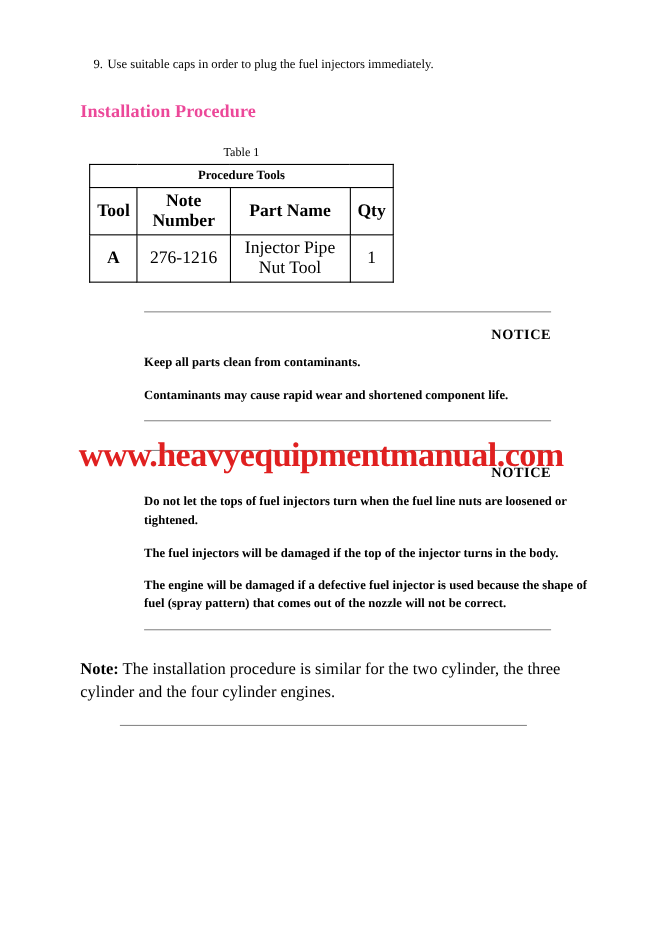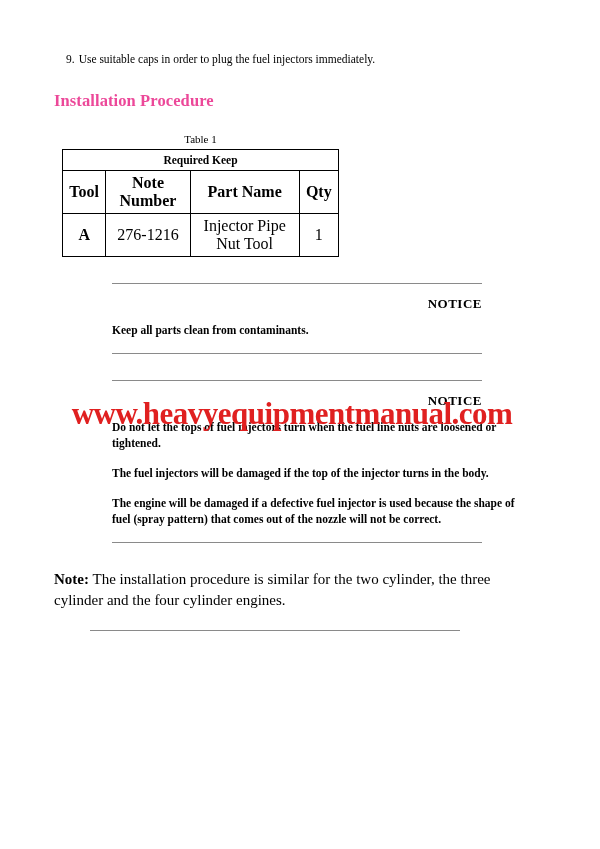--- a/index.html
+++ b/index.html
@@ -17,21 +17,21 @@
   }
   .page {
     position: relative;
     width: 600px;
     height: 849px;
     box-sizing: border-box;
     padding: 0;
   }
   .content {
     position: absolute;
-    left: 54px;
+    left: 73px;
     top: 0;
     width: 486px;
   }
 
   
   .step-line {
     font-size: 11.5px;
     line-height: 1.3;
     margin-top: 52px;
     padding-left: 12px;
@@ -170,21 +170,21 @@
       <span class="step-num">9.</span><span>Use suitable caps in order to plug the fuel injectors immediately.</span>
     </div>
 
     <div class="section-heading">Installation Procedure</div>
 
     <div class="table-caption">Table 1</div>
 
     <table class="tools">
       <tbody>
           <tr class="title-row">
-        <td colspan="4">Required Keep</td>
+        <td colspan="4">Procedure Tools</td>
       </tr>
       <tr class="head-row">
         <td class="col-tool">Tool</td>
         <td class="col-part-number">Note Number</td>
         <td class="col-part-name">Part Name</td>
         <td class="col-qty">Qty</td>
       </tr>
       <tr class="data-row">
         <td class="tool">A</td>
         <td>276-1216</td>
@@ -192,20 +192,21 @@
         <td>1</td>
       </tr>
     </tbody>
       </table>
 
     <div class="notice-block">
       <div class="rule"></div>
       <div class="notice-title">NOTICE</div>
       <div class="notice-body">
         <p>Keep all parts clean from contaminants.</p>
+        <p>Contaminants may cause rapid wear and shortened component life.</p>
       </div>
       <div class="notice-bottom-rule"></div>
     </div>
 
     <div class="notice-block">
       <div class="rule"></div>
       <div class="notice-title">NOTICE</div>
       <div class="notice-body">
         <p>Do not let the tops of fuel injectors turn when the fuel line nuts are loosened or tightened.</p>
         <p>The fuel injectors will be damaged if the top of the injector turns in the body.</p>

